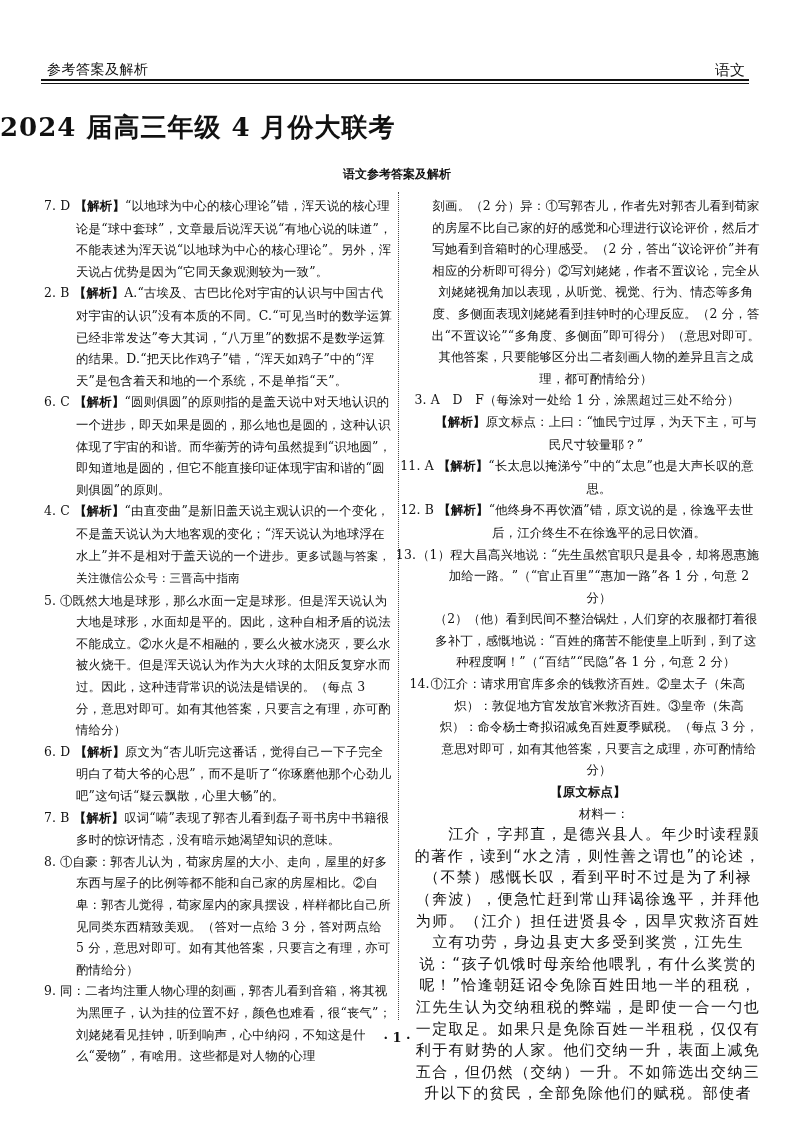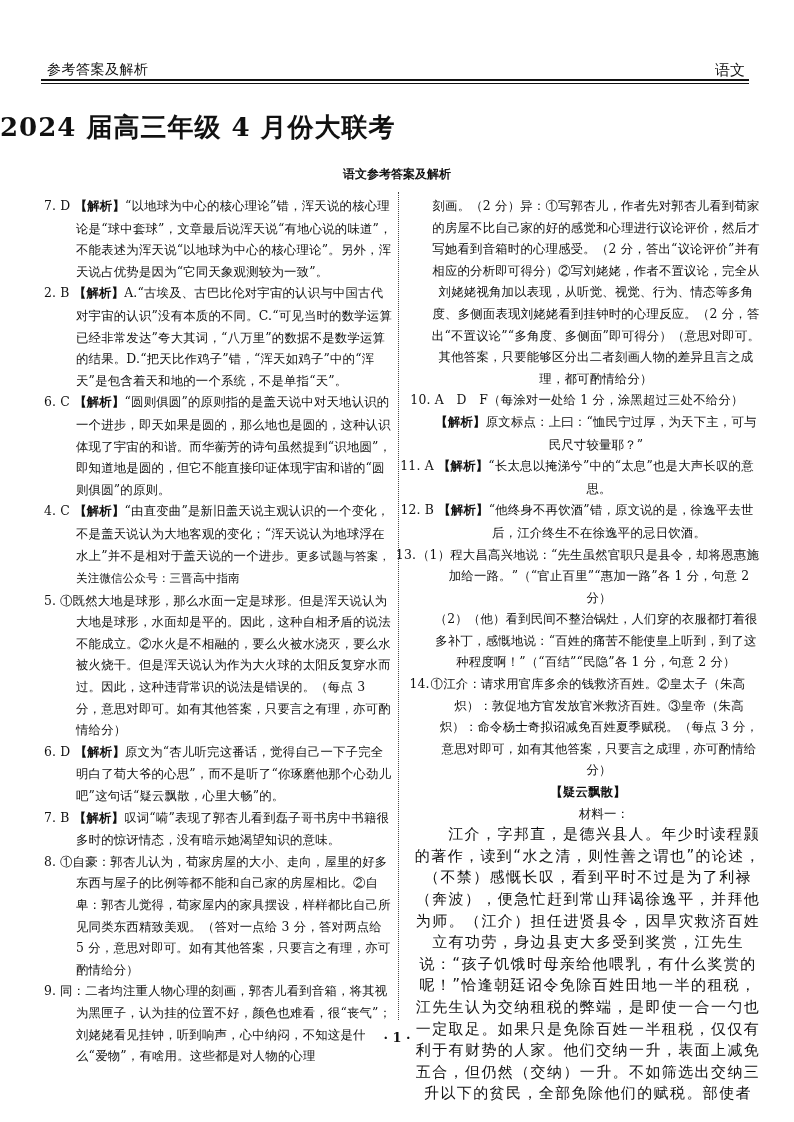--- a/index.html
+++ b/index.html
@@ -97,21 +97,21 @@
   </p>
 </div>
 
 <div class="divider"></div>
 
 <div class="col col-right">
   <p class="item indent-block">
     <span>刻画。（2 分）异：①写郭杏儿，作者先对郭杏儿看到荀家的房屋不比自己家的好的感觉和心理进行议论评价，然后才写她看到音箱时的心理感受。（2 分，答出“议论评价”并有相应的分析即可得分）②写刘姥姥，作者不置议论，完全从刘姥姥视角加以表现，从听觉、视觉、行为、情态等多角度、多侧面表现刘姥姥看到挂钟时的心理反应。（2 分，答出“不置议论”“多角度、多侧面”即可得分）（意思对即可。其他答案，只要能够区分出二者刻画人物的差异且言之成理，都可酌情给分）</span>
   </p>
   <p class="item hang2">
-    <span class="num">10. A　D　F</span><span>（每涂对一处给 1 分，涂黑超过三处不给分）</span>
+    <span class="num">3. A　D　F</span><span>（每涂对一处给 1 分，涂黑超过三处不给分）</span>
   </p>
   <p class="item indent-block">
     <span class="tag">【解析】</span><span>原文标点：上曰：“恤民宁过厚，为天下主，可与民尺寸较量耶？”</span>
   </p>
   <p class="item hang2">
     <span class="num">11. A</span>
     <span class="tag">【解析】</span><span>“长太息以掩涕兮”中的“太息”也是大声长叹的意思。</span>
   </p>
   <p class="item hang2">
     <span class="num">12. B</span>
@@ -119,19 +119,19 @@
   </p>
   <p class="item hang2">
     <span class="num">13.</span><span>（1）程大昌高兴地说：“先生虽然官职只是县令，却将恩惠施加给一路。”（“官止百里”“惠加一路”各 1 分，句意 2 分）</span>
   </p>
   <p class="item indent-block">
     <span>（2）（他）看到民间不整治锅灶，人们穿的衣服都打着很多补丁，感慨地说：“百姓的痛苦不能使皇上听到，到了这种程度啊！”（“百结”“民隐”各 1 分，句意 2 分）</span>
   </p>
   <p class="item hang2">
     <span class="num">14.</span><span>①江介：请求用官库多余的钱救济百姓。②皇太子（朱高炽）：敦促地方官发放官米救济百姓。③皇帝（朱高炽）：命令杨士奇拟诏减免百姓夏季赋税。（每点 3 分，意思对即可，如有其他答案，只要言之成理，亦可酌情给分）</span>
   </p>
-  <p class="item sub-head">【疑云飘散】</p>
+  <p class="item sub-head">【原文标点】</p>
   <p class="item mat-label">材料一：</p>
   <p class="item translation">江介，字邦直，是德兴县人。年少时读程颢的著作，读到“水之清，则性善之谓也”的论述，（不禁）感慨长叹，看到平时不过是为了利禄（奔波），便急忙赶到常山拜谒徐逸平，并拜他为师。（江介）担任进贤县令，因旱灾救济百姓立有功劳，身边县吏大多受到奖赏，江先生说：“孩子饥饿时母亲给他喂乳，有什么奖赏的呢！”恰逢朝廷诏令免除百姓田地一半的租税，江先生认为交纳租税的弊端，是即使一合一勺也一定取足。如果只是免除百姓一半租税，仅仅有利于有财势的人家。他们交纳一升，表面上减免五合，但仍然（交纳）一升。不如筛选出交纳三升以下的贫民，全部免除他们的赋税。部使者</p>
 </div>
 
 <div class="page-num">· 1 ·</div>
 <div class="bottom-tick"></div>
 
 </body></html>

